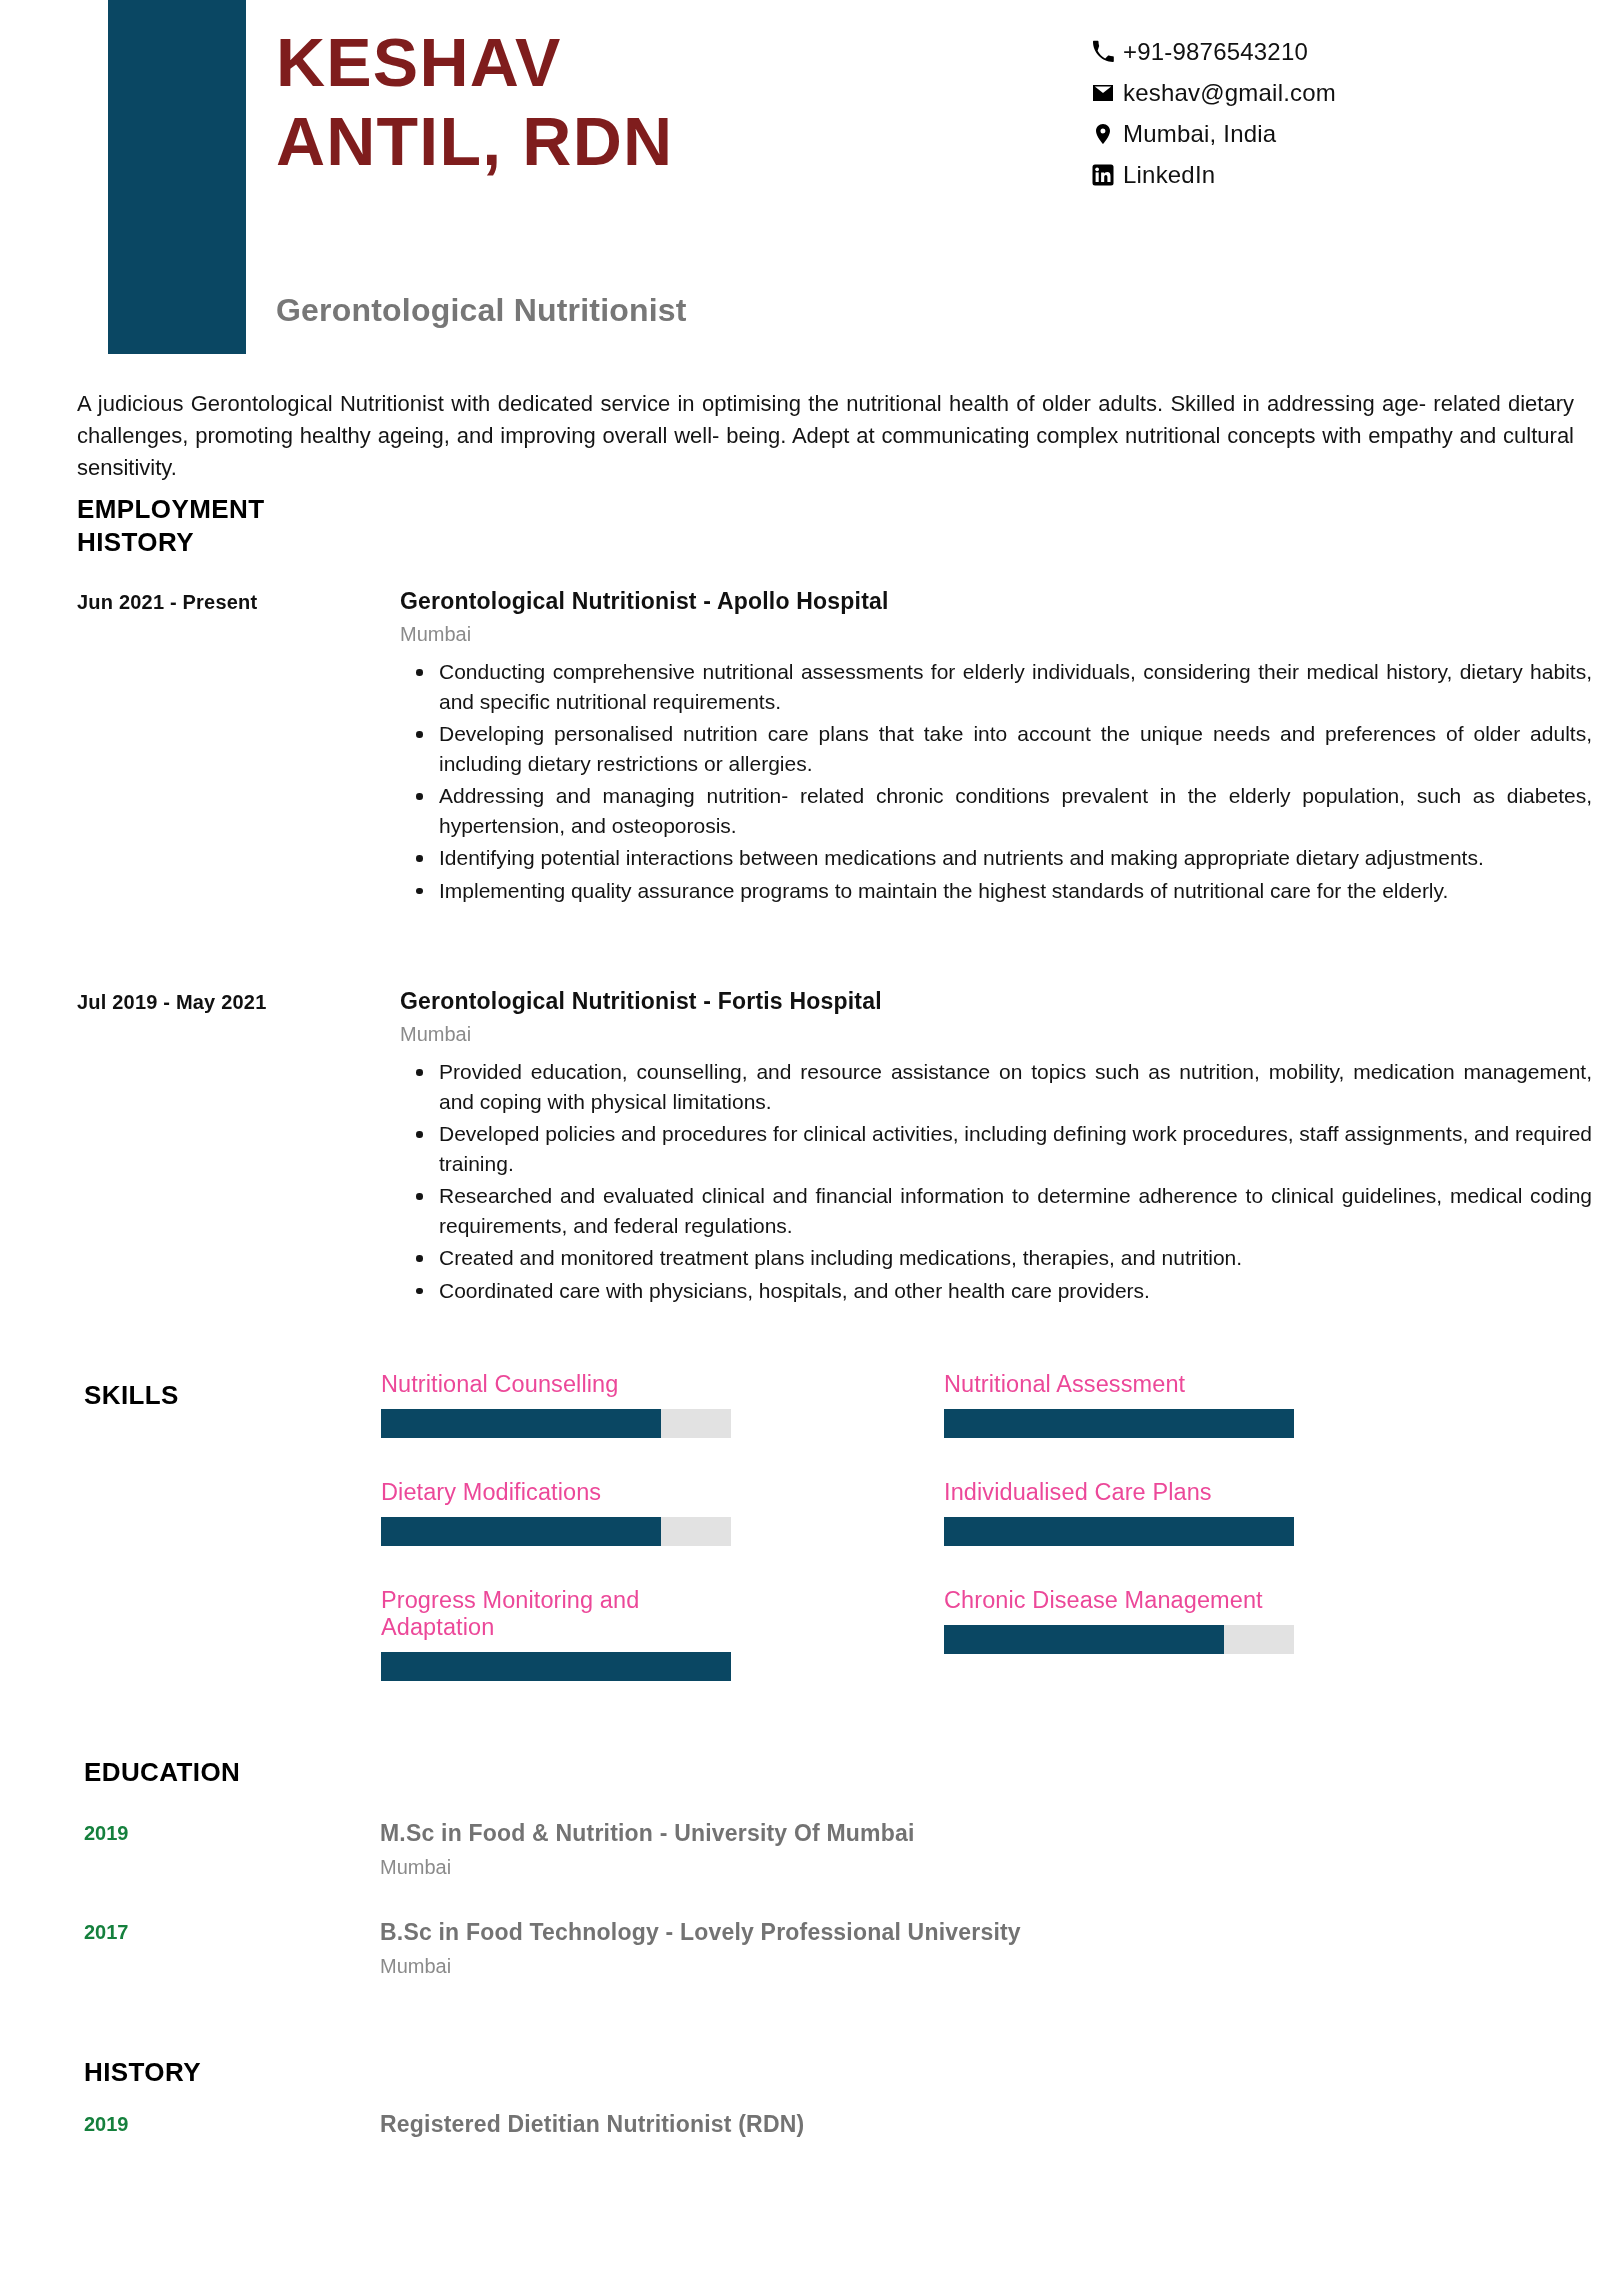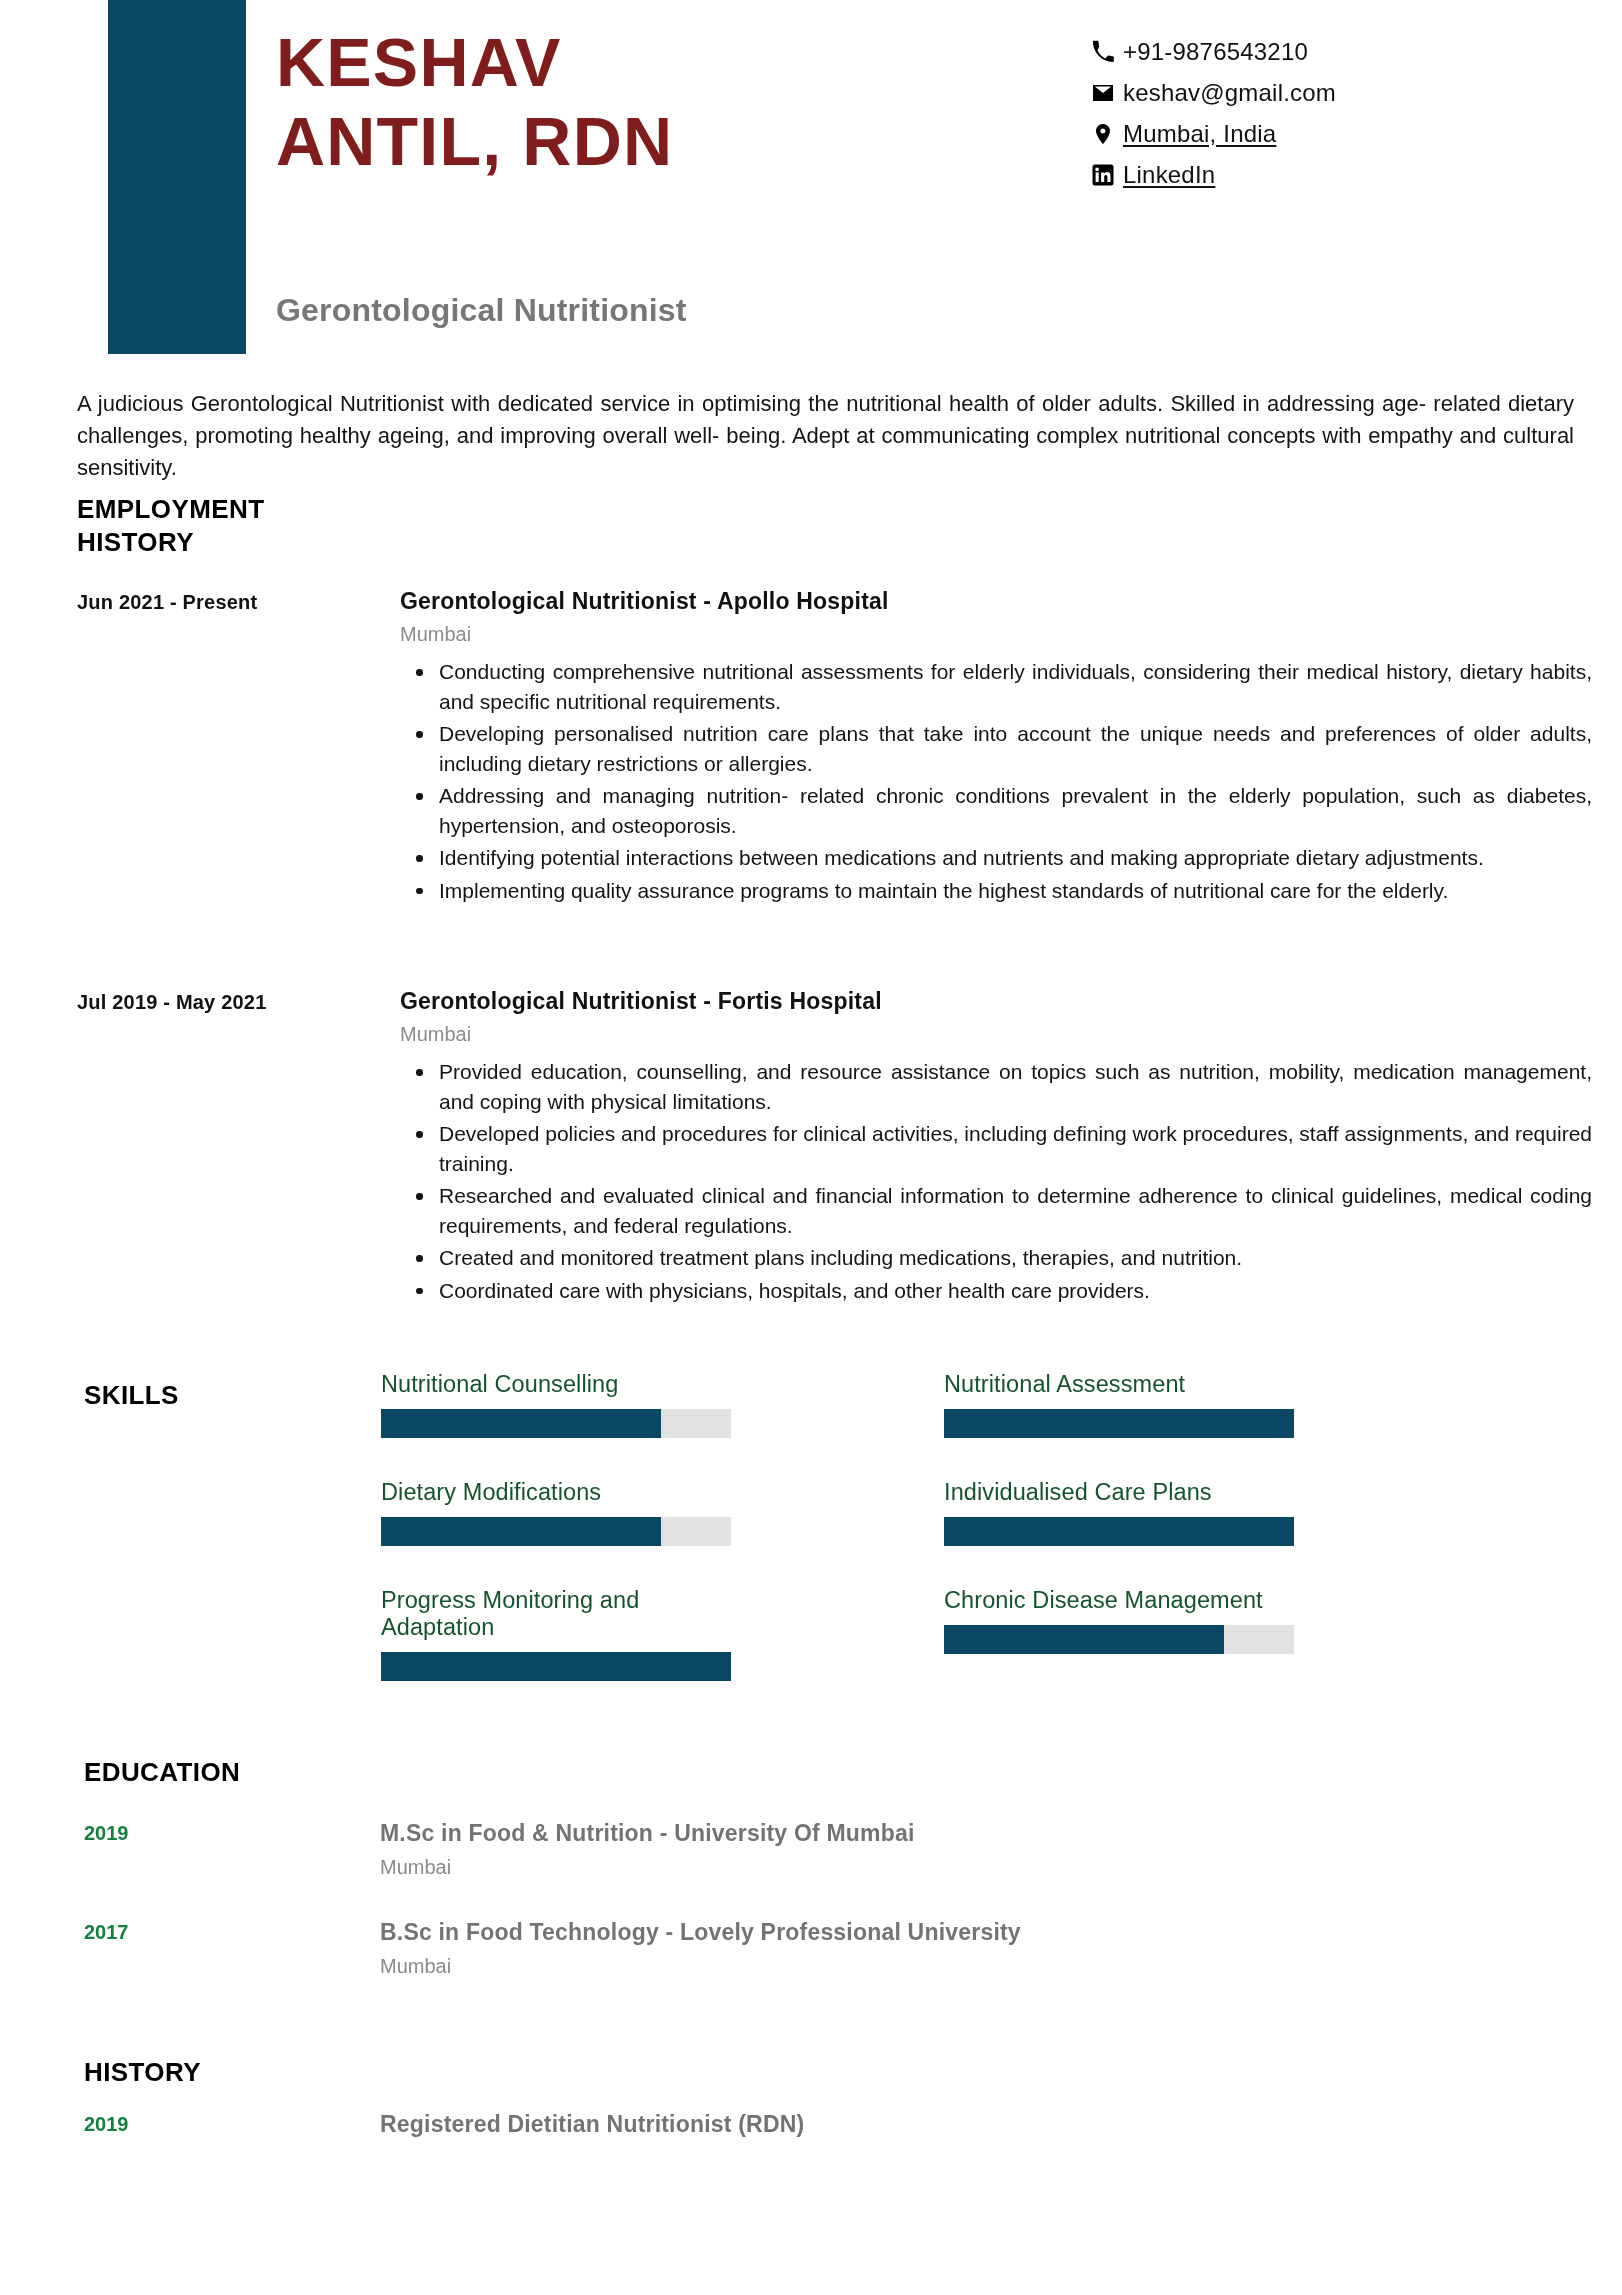--- a/index.html
+++ b/index.html
@@ -71,21 +71,20 @@
     align-items: center;
     justify-content: flex-start;
   }
   .contact-icon svg { display: block; }
   .contact-text {
     font-size: 24px;
     color: #111111;
     letter-spacing: 0.2px;
   }
   .contact-text.link {
-    text-decoration: underline;
     text-underline-offset: 3.2px;
   }
 
   
   .summary {
     position: absolute;
     left: 77px;
     top: 388px;
     width: 1497px;
     font-size: 22px;
@@ -176,21 +175,21 @@
     top: 1371px;
     width: 1160px;
     display: grid;
     grid-template-columns: 350px 213px 350px 1fr;
     grid-auto-rows: 108px;
     column-gap: 0;
     row-gap: 0;
   }
   .skill-label {
     font-size: 23.5px;
-    color: #14532d;
+    color: #ec4899;
     letter-spacing: 0.1px;
   }
   .skill-track {
     margin-top: 11.4px;
     width: 350px;
     height: 29px;
     background: #e2e2e2;
   }
   .skill-fill {
     height: 100%;

